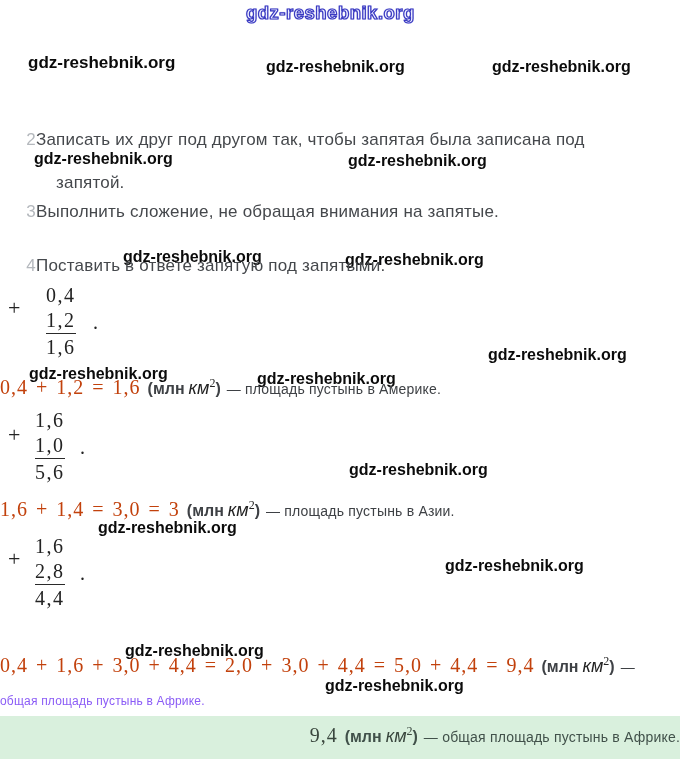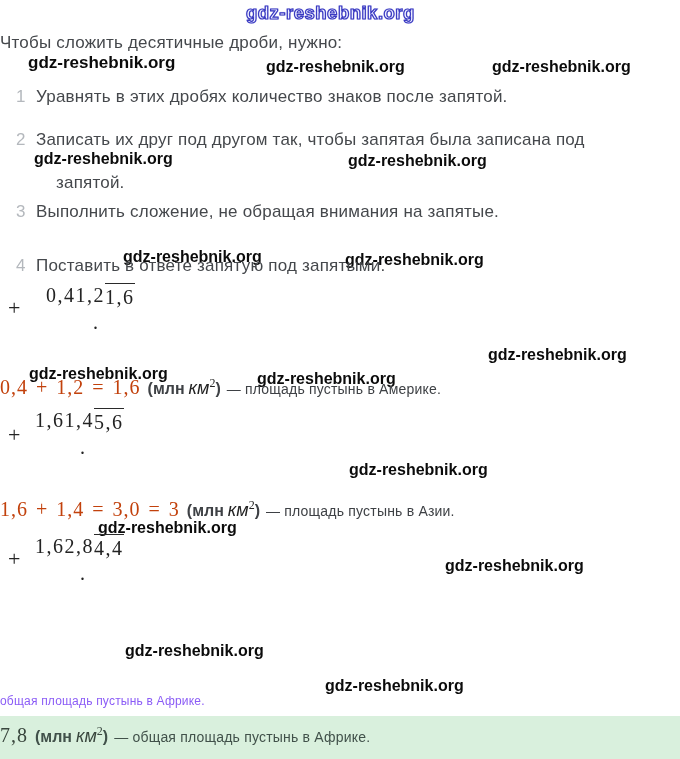--- a/index.html
+++ b/index.html
@@ -4,20 +4,21 @@
 <style>
   html, body { margin: 0; padding: 0; background: #ffffff; }
   .canvas {
     position: relative;
     width: 680px;
     height: 759px;
     background: #ffffff;
     overflow: hidden;
     font-family: "Liberation Sans", sans-serif;
     color: #44474b;
+    text-align: right;
   }
 
   
   .wm {
     position: absolute;
     font-family: "Liberation Sans", sans-serif;
     font-weight: 700;
     font-size: 16px;
     color: #0b0b0b;
     white-space: nowrap;
@@ -75,20 +76,21 @@
   .add .plus {
     position: absolute;
     left: 0;
     font-size: 22px;
     line-height: 22px;
   }
   .add .nums {
     position: absolute;
     top: 0;
     display: flex;
+    flex-direction: column;
     align-items: flex-start;
   }
   .add .n {
     font-size: 20px;
     letter-spacing: 1.5px;
     line-height: 25px;
     white-space: nowrap;
   }
   .add .sum {
     border-top: 1.6px solid #2a2a2a;
@@ -167,25 +169,21 @@
   <div class="wm" style="left:345px; top:251px;">gdz-reshebnik.org</div>
   <div class="wm" style="left:488px; top:346px;">gdz-reshebnik.org</div>
   <div class="wm" style="left:29px;  top:365px;">gdz-reshebnik.org</div>
   <div class="wm" style="left:257px; top:370px;">gdz-reshebnik.org</div>
   <div class="wm" style="left:349px; top:461px;">gdz-reshebnik.org</div>
   <div class="wm" style="left:98px;  top:519px;">gdz-reshebnik.org</div>
   <div class="wm" style="left:445px; top:557px;">gdz-reshebnik.org</div>
   <div class="wm" style="left:125px; top:642px;">gdz-reshebnik.org</div>
   <div class="wm" style="left:325px; top:677px;">gdz-reshebnik.org</div>
 
-  <div class="intro">Чтобы сложить десятичные дроби, нужно:</div>
-
-  <div class="step" style="top:87px">
-    <span class="num">1</span><span class="txt">Уравнять в этих дробях количество знаков после запятой.</span>
-  </div>
+
   <div class="step" style="top:130px">
     <span class="num">2</span><span class="txt">Записать их друг под другом так, чтобы запятая была записана под</span>
   </div>
   <div class="step-cont" style="top:173px">запятой.</div>
   <div class="step" style="top:202px">
     <span class="num">3</span><span class="txt">Выполнить сложение, не обращая внимания на запятые.</span>
   </div>
   <div class="step" style="top:256px">
     <span class="num">4</span><span class="txt">Поставить в ответе запятую под запятыми.</span>
   </div>
@@ -201,42 +199,45 @@
   </div>
 
   <div class="eq" style="top:376px">
     <span class="math">0,4 + 1,2 = 1,6</span><span class="unit">(млн</span><span class="km">км</span><span class="sup">2</span><span class="unit close">)</span><span class="tail">— площадь пустынь в Америке.</span>
   </div>
 
   <div class="add" style="left:8px; top:408px;">
     <span class="plus" style="top:16px">+</span>
     <div class="nums" style="left:27px">
       <span class="n">1,6</span>
-      <span class="n">1,4</span>
+      <span class="n">1,0</span>
       <span class="n sum">5,6</span>
     </div>
     <span class="dot" style="left:72px; top:28px">.</span>
   </div>
 
   <div class="eq" style="top:498px">
     <span class="math">1,6 + 1,4 = 3,0 = 3</span><span class="unit">(млн</span><span class="km">км</span><span class="sup">2</span><span class="unit close">)</span><span class="tail">— площадь пустынь в Азии.</span>
   </div>
 
   <div class="add" style="left:8px; top:534px;">
     <span class="plus" style="top:14px">+</span>
     <div class="nums" style="left:27px">
       <span class="n">1,6</span>
       <span class="n">2,8</span>
       <span class="n sum">4,4</span>
     </div>
     <span class="dot" style="left:72px; top:28px">.</span>
   </div>
 
 
+  <div class="eq" style="top:654px">
+    <span class="math">0,4 + 1,6 + 3,0 + 4,4 = 2,0 + 3,0 + 4,4 = 5,0 + 4,4 = 9,4</span><span class="unit">(млн</span><span class="km">км</span><span class="sup">2</span><span class="unit close">)</span><span class="tail">—</span>
+  </div>
   <div class="eq-text" style="top:694px">общая площадь пустынь в Африке.</div>
 
   <div class="answer-box">
     <div class="eq">
-      <span class="math">7,8</span><span class="unit">(млн</span><span class="km">км</span><span class="sup">2</span><span class="unit close">)</span><span class="tail">— общая площадь пустынь в Африке.</span>
+      <span class="math">9,4</span><span class="unit">(млн</span><span class="km">км</span><span class="sup">2</span><span class="unit close">)</span><span class="tail">— общая площадь пустынь в Африке.</span>
     </div>
   </div>
 
 </div>
 
 </body></html>

